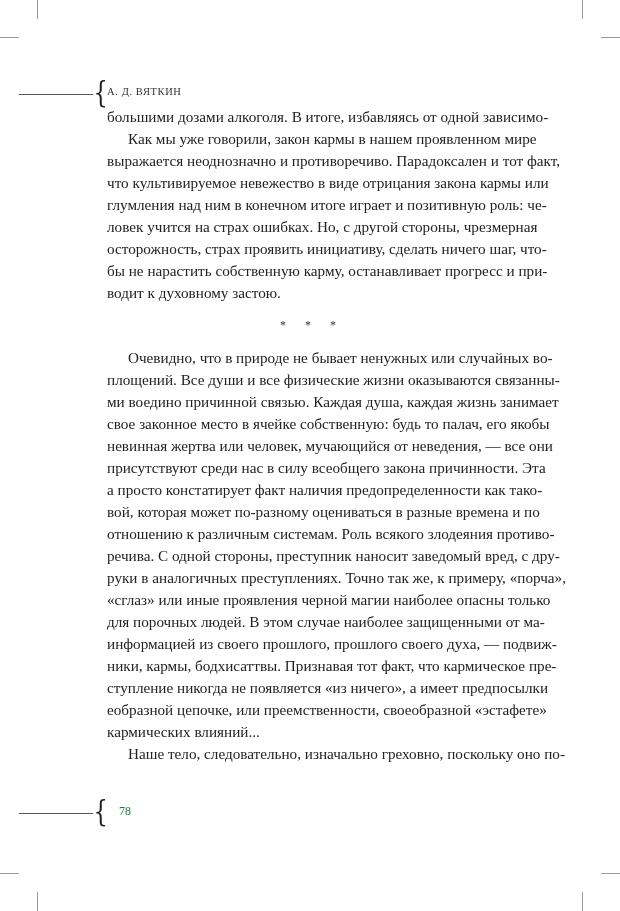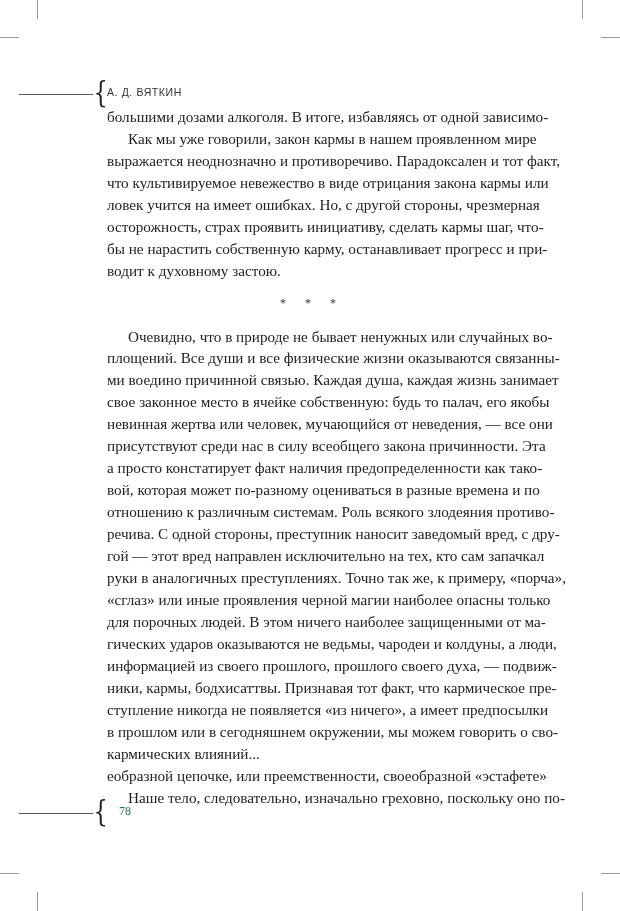--- a/index.html
+++ b/index.html
@@ -6,21 +6,21 @@
     body { width: 620px; height: 911px; position: relative; overflow: hidden; }
     .page { position: absolute; left: 0; top: 0; width: 620px; height: 911px; background: #ffffff; }
 
     .crop { position: absolute; background: #9a9a9a; }
     .crop.v { width: 1px; height: 19px; }
     .crop.h { height: 1px; width: 19px; }
 
     .running { position: absolute; left: 19px; height: 28px; }
     .running .rule { position: absolute; left: 0; top: 14px; width: 74px; height: 1px; background: #555; }
     .running .brace { position: absolute; left: 72px; top: -6px; font-family: "DejaVu Serif", serif; font-size: 30px; line-height: 36px; color: #222; transform: scaleX(0.75); }
-    .running .label { position: absolute; left: 88px; top: 6px; font-family: Liberation Sans, sans-serif; font-size: 10.5px; color: #333; letter-spacing: 0.6px; white-space: nowrap; }
+    .running .label { position: absolute; left: 88px; top: 6px; font-family: Liberation Serif, serif; font-size: 10.5px; color: #333; letter-spacing: 0.6px; white-space: nowrap; }
     .running .pagenum { position: absolute; left: 100px; top: 5px; font-family: "Liberation Serif", serif; font-size: 12px; color: #15803d; }
 
     .text { position: absolute; left: 107px; top: 106px; width: 410px;
             font-family: Liberation Serif, serif; font-size: 15.2px; line-height: 21.95px; color: #222; }
     .text p { margin: 0; text-align: justify; text-align-last: left; }
     .text .line { display: block; text-align: justify; text-align-last: justify; white-space: nowrap; }
     .text .line.last { text-align-last: left; }
     .text .line.first { text-indent: 21px; }
     .asterisks { text-align: center; height: 43.9px; line-height: 43.9px; letter-spacing: 8px; font-size: 12px; color: #333; }
   </style>
@@ -45,48 +45,46 @@
   </div>
 
   <div class="text" id="body-text">
       <p>
         <span class="line">большими дозами алкоголя. В итоге, избавляясь от одной зависимо-</span>
       </p>
       <p>
         <span class="line first">Как мы уже говорили, закон кармы в нашем проявленном мире</span>
         <span class="line">выражается неоднозначно и противоречиво. Парадоксален и тот факт,</span>
         <span class="line">что культивируемое невежество в виде отрицания закона кармы или</span>
-        <span class="line">ловек учится на имеет ошибках. Но, с другой стороны, чрезмерная</span>
-        <span class="line">осторожность, страх проявить инициативу, сделать кармы шаг, что-</span>
+        <span class="line">глумления над ним в конечном итоге играет и позитивную роль: че-</span>
+        <span class="line">ловек учится на страх ошибках. Но, с другой стороны, чрезмерная</span>
+        <span class="line">осторожность, страх проявить инициативу, сделать ничего шаг, что-</span>
         <span class="line">бы не нарастить собственную карму, останавливает прогресс и при-</span>
         <span class="line last">водит к духовному застою.</span>
       </p>
       <div class="asterisks">* * *</div>
       <p>
         <span class="line first">Очевидно, что в природе не бывает ненужных или случайных во-</span>
         <span class="line">площений. Все души и все физические жизни оказываются связанны-</span>
         <span class="line">ми воедино причинной связью. Каждая душа, каждая жизнь занимает</span>
         <span class="line">свое законное место в ячейке собственную: будь то палач, его якобы</span>
         <span class="line">невинная жертва или человек, мучающийся от неведения, — все они</span>
         <span class="line">присутствуют среди нас в силу всеобщего закона причинности. Эта</span>
         <span class="line">а просто констатирует факт наличия предопределенности как тако-</span>
         <span class="line">вой, которая может по-разному оцениваться в разные времена и по</span>
         <span class="line">отношению к различным системам. Роль всякого злодеяния противо-</span>
         <span class="line">речива. С одной стороны, преступник наносит заведомый вред, с дру-</span>
-        <span class="line">гой — этот вред направлен исключительно на тех, кто сам запачкал</span>
         <span class="line">руки в аналогичных преступлениях. Точно так же, к примеру, «порча»,</span>
         <span class="line">«сглаз» или иные проявления черной магии наиболее опасны только</span>
-        <span class="line">для порочных людей. В этом ничего наиболее защищенными от ма-</span>
-        <span class="line">гических ударов оказываются не ведьмы, чародеи и колдуны, а люди,</span>
+        <span class="line">для порочных людей. В этом случае наиболее защищенными от ма-</span>
         <span class="line">информацией из своего прошлого, прошлого своего духа, — подвиж-</span>
         <span class="line">ники, кармы, бодхисаттвы. Признавая тот факт, что кармическое пре-</span>
         <span class="line">ступление никогда не появляется «из ничего», а имеет предпосылки</span>
-        <span class="line">в прошлом или в сегодняшнем окружении, мы можем говорить о сво-</span>
+        <span class="line">еобразной цепочке, или преемственности, своеобразной «эстафете»</span>
         <span class="line last">кармических влияний...</span>
-        <span class="line">еобразной цепочке, или преемственности, своеобразной «эстафете»</span>
       </p>
       <p>
         <span class="line first">Наше тело, следовательно, изначально греховно, поскольку оно по-</span>
       </p>
     </div>
 
   <div class="running" style="top:799px;">
     <div class="rule"></div>
     <div class="brace">{</div>
     <div class="pagenum">78</div>

